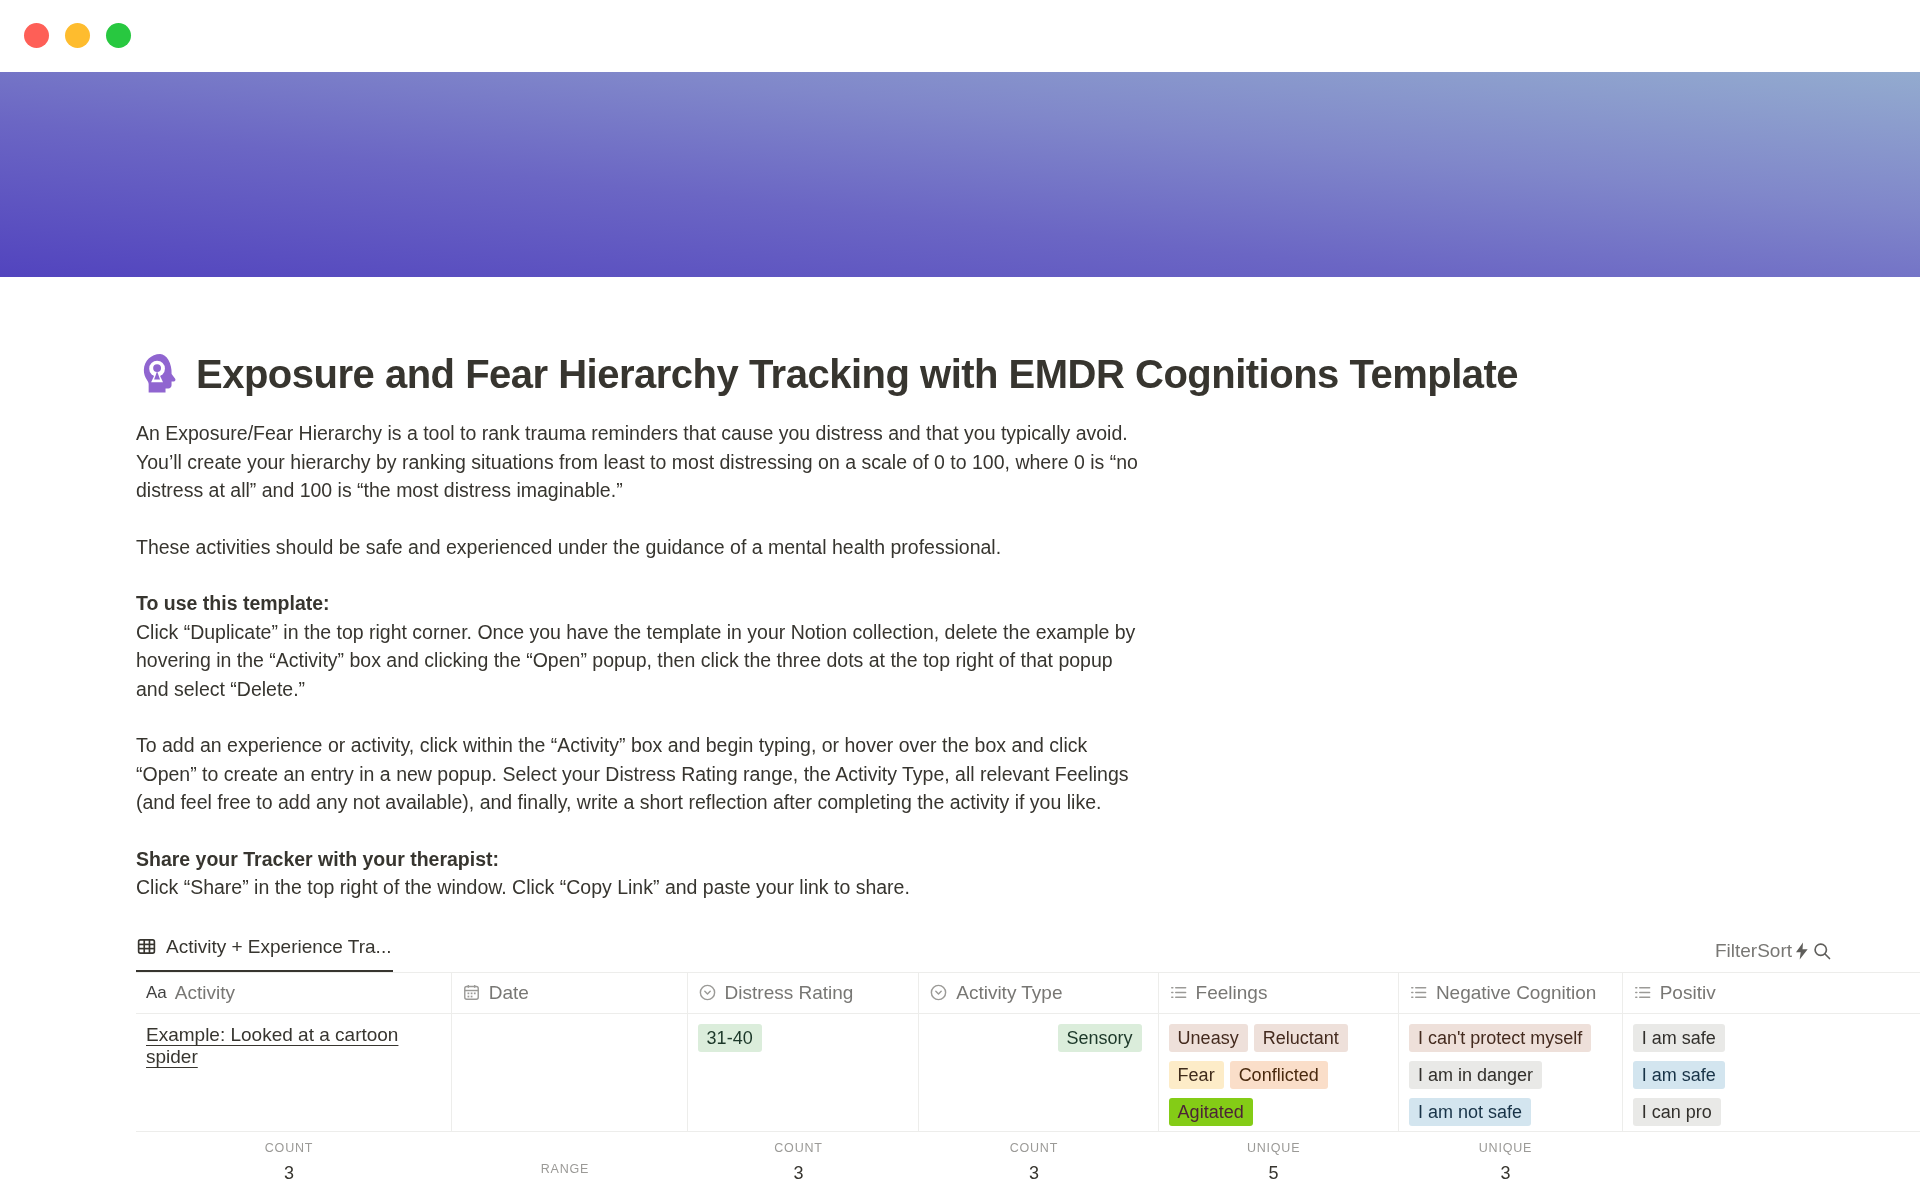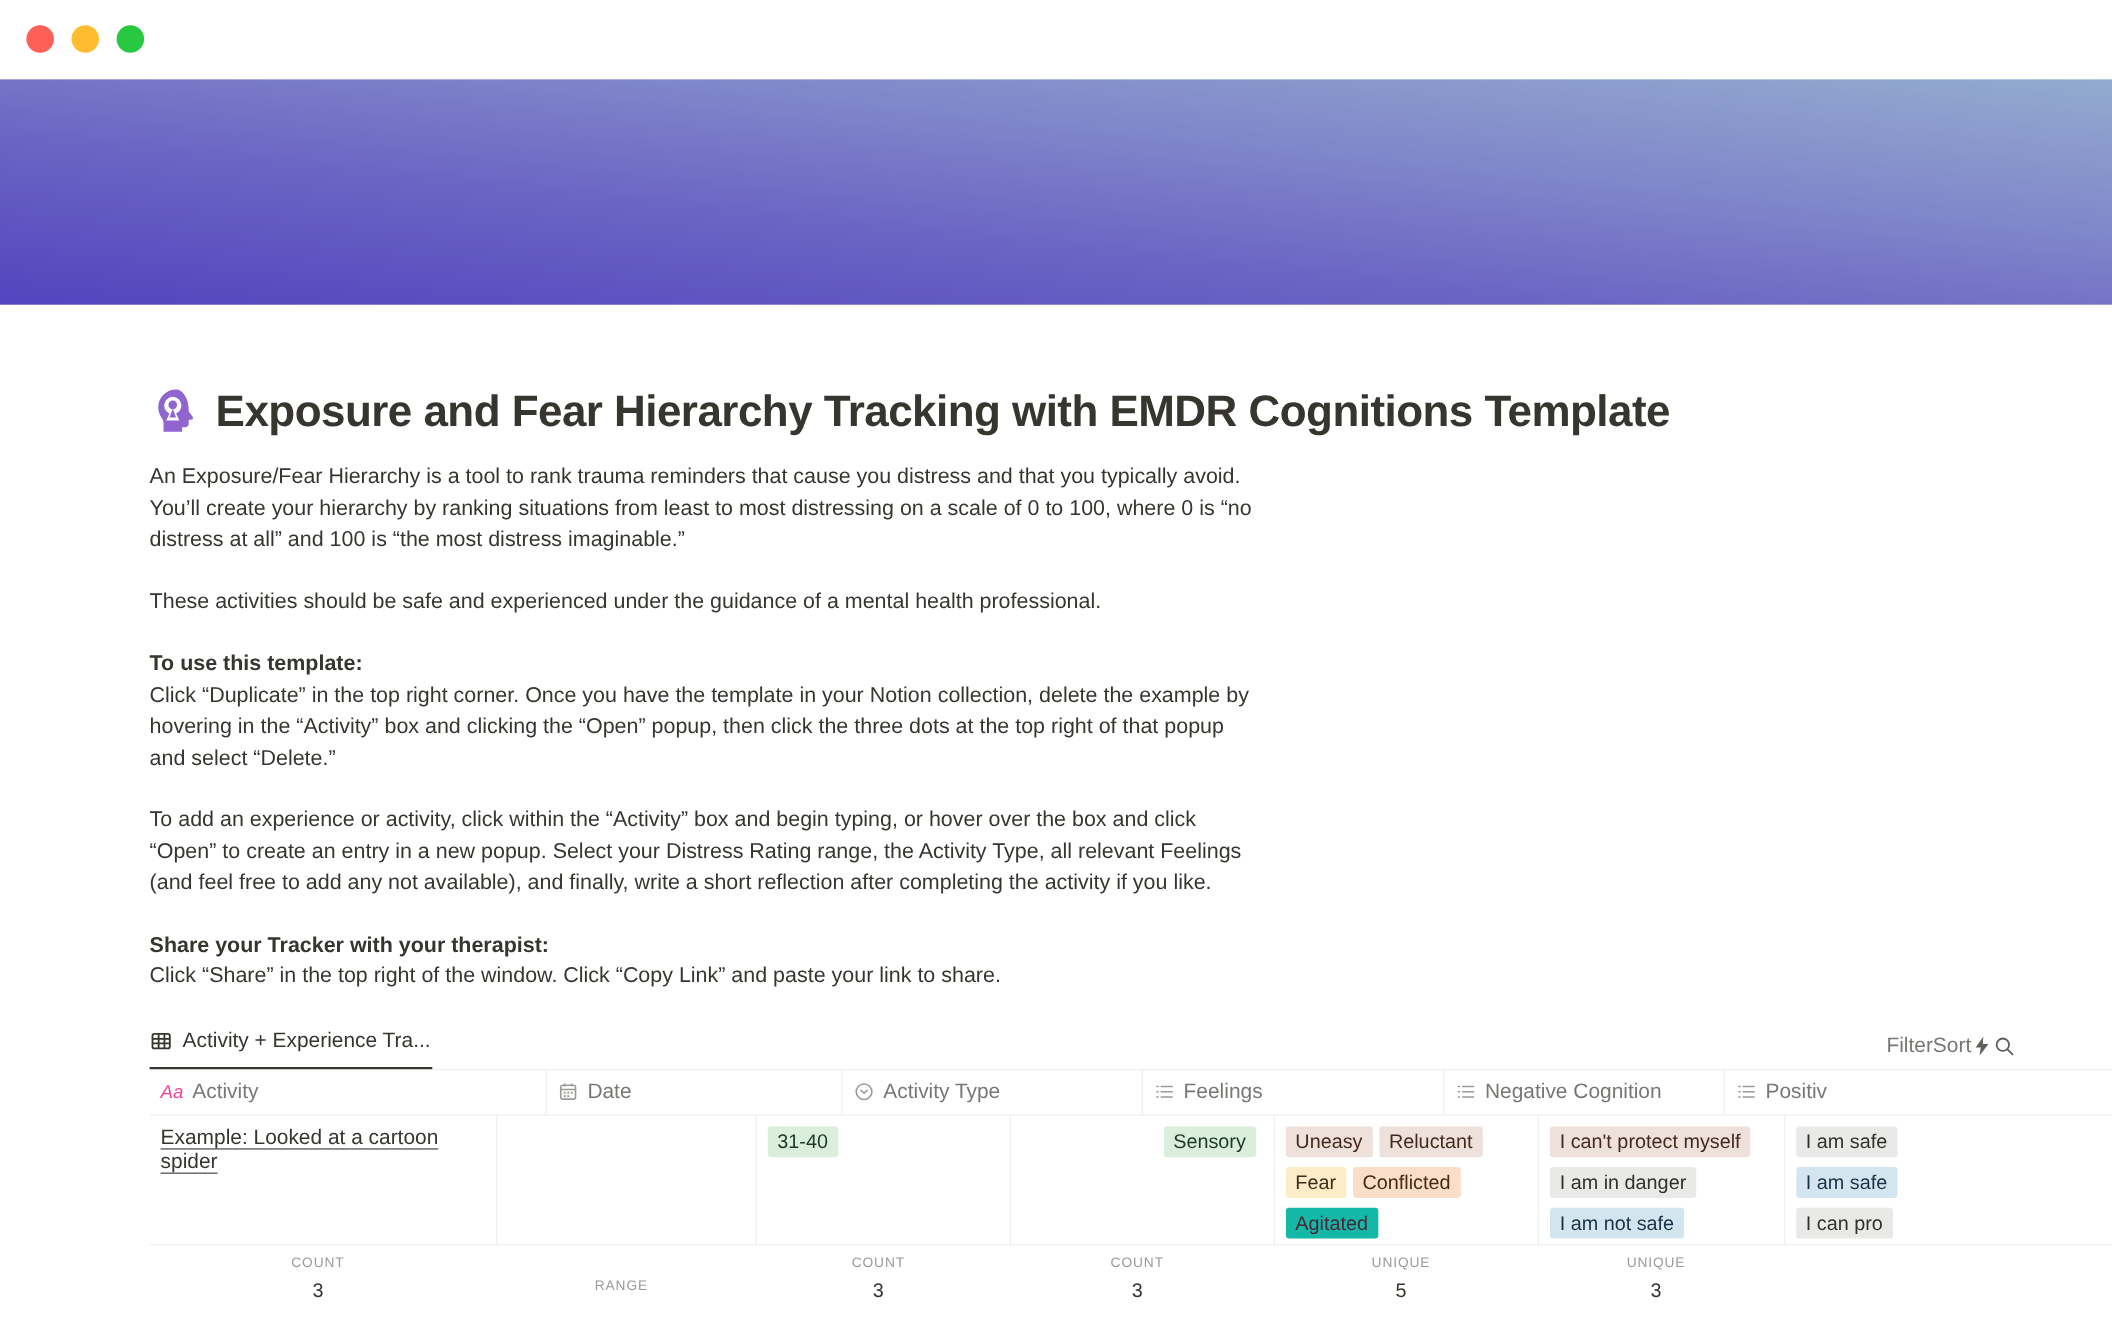--- a/index.html
+++ b/index.html
@@ -35,37 +35,37 @@
   .db-controls { display:flex; align-items:center; padding-right:88px; padding-bottom:10px; color:#787774; font-size:19px;justify-content:center; }
   .db-controls .ctl { cursor:pointer; }
   .db-controls svg { display:block; }
 
   
   .db-table { width:1784px; }
   .t-head { display:flex; border-top:1px solid #EDEDEB; border-bottom:1px solid #EDEDEB; height:42px; }
   .t-head .cell { display:flex; align-items:center; gap:8px; padding:0 10px; color:#787774; font-size:19px; border-right:1px solid #EDEDEB; overflow:hidden; white-space:nowrap; }
   .t-head .cell:last-child { border-right:none; }
   .t-head svg, .aa { flex:0 0 auto; }
-  .aa { color:#ec4899; font-size:17px; font-weight:500; letter-spacing:0;font-style:italic; }
+  .aa { color:#404040; font-size:17px; font-weight:500; letter-spacing:0; }
 
   .t-row { display:flex; border-bottom:1px solid #EDEDEB; height:118px; }
   .t-row .cell { padding:10px; border-right:1px solid #EDEDEB; overflow:hidden; }
   .t-row .cell:last-child { border-right:none; }
   .cell-title { font-size:19px; font-weight:500; text-decoration:underline; text-underline-offset:4px; text-decoration-thickness:1px; cursor:pointer; }
 
   .c0{width:361px;} .c1{width:269px;} .c2{width:264px;} .c3{width:273px;text-align:right;} .c4{width:274px;} .c5{width:255px;} .c6{width:340px;}
 
   .tag { display:inline-block; padding:2px 9px; border-radius:3px; font-size:18px; line-height:1.35; margin:0 6px 9px 0; white-space:nowrap; }
   .tags-wrap { width:225px; }
   .tags-stack .tag { display:table; }
   .tag[data-color="green"]  { background:#DBEDDB; color:#1C3829; }
   .tag[data-color="brown"]  { background:#EEE0DA; color:#442A1E; }
   .tag[data-color="yellow"] { background:#FDECC8; color:#402C1B; }
   .tag[data-color="orange"] { background:#FADEC9; color:#49290E; }
-  .tag[data-color="pink"]   { background:#14b8a6; color:#4C2337; }
+  .tag[data-color="pink"]   { background:#84cc16; color:#4C2337; }
   .tag[data-color="gray"]   { background:#E9E9E7; color:#32302C; }
   .tag[data-color="blue"]   { background:#D3E5EF; color:#183347; }
 
   .t-summary { display:flex; height:52px; }
   .t-summary .cell { display:flex; align-items:center; justify-content:flex-end; gap:8px; padding:2px 10px 0 0; cursor:pointer;flex-direction:column; }
   .sum-label { font-size:12.5px; letter-spacing:0.8px; color:#9B9A97; text-transform:uppercase; }
   .sum-value { font-size:18px; color:#37352F; }
 </style>
 </head>
 <body>
@@ -145,20 +145,27 @@
             <line x1="8" y1="2.5" x2="8" y2="6"></line>
             <line x1="16" y1="2.5" x2="16" y2="6"></line>
             <rect x="7" y="12" width="2.2" height="2.2" fill="#9B9A97" stroke="none"></rect>
             <rect x="11" y="12" width="2.2" height="2.2" fill="#9B9A97" stroke="none"></rect>
             <rect x="15" y="12" width="2.2" height="2.2" fill="#9B9A97" stroke="none"></rect>
             <rect x="7" y="16" width="2.2" height="2.2" fill="#9B9A97" stroke="none"></rect>
             <rect x="11" y="16" width="2.2" height="2.2" fill="#9B9A97" stroke="none"></rect>
           </svg>
           <span>Date</span>
         </div>
+        <div class="cell c2">
+          <svg width="19" height="19" viewBox="0 0 24 24" fill="none" stroke="#9B9A97" stroke-width="1.8" stroke-linecap="round" stroke-linejoin="round">
+            <circle cx="12" cy="12" r="9"></circle>
+            <path d="M8.6 10.4 12 13.8 15.4 10.4"></path>
+          </svg>
+          <span>Distress Rating</span>
+        </div>
         <div class="cell c3">
           <svg width="19" height="19" viewBox="0 0 24 24" fill="none" stroke="#9B9A97" stroke-width="1.8" stroke-linecap="round" stroke-linejoin="round">
             <circle cx="12" cy="12" r="9"></circle>
             <path d="M8.6 10.4 12 13.8 15.4 10.4"></path>
           </svg>
           <span>Activity Type</span>
         </div>
         <div class="cell c4">
           <svg width="19" height="19" viewBox="0 0 24 24" fill="none" stroke="#9B9A97" stroke-width="1.9" stroke-linecap="round">
             <line x1="8.5" y1="6" x2="21" y2="6"></line>

